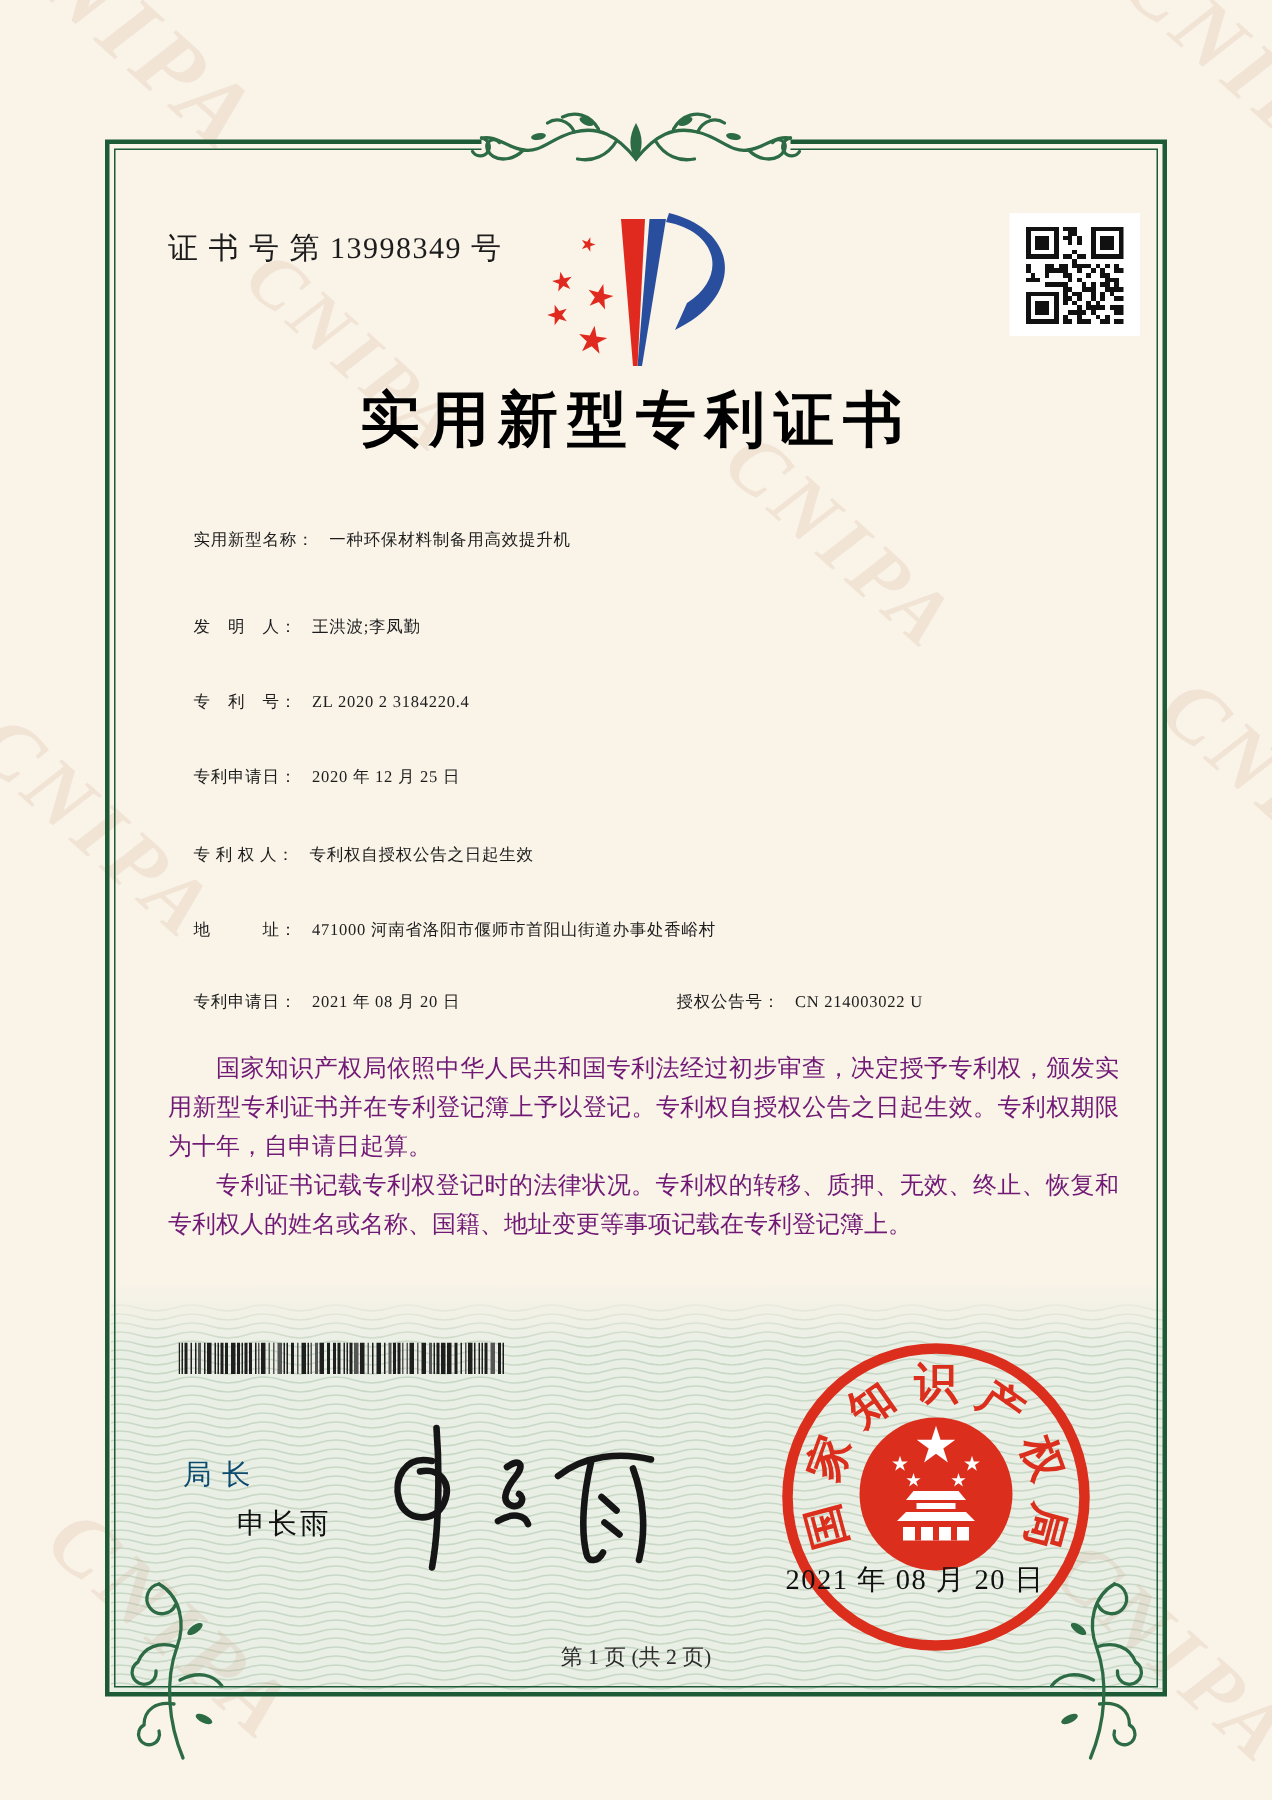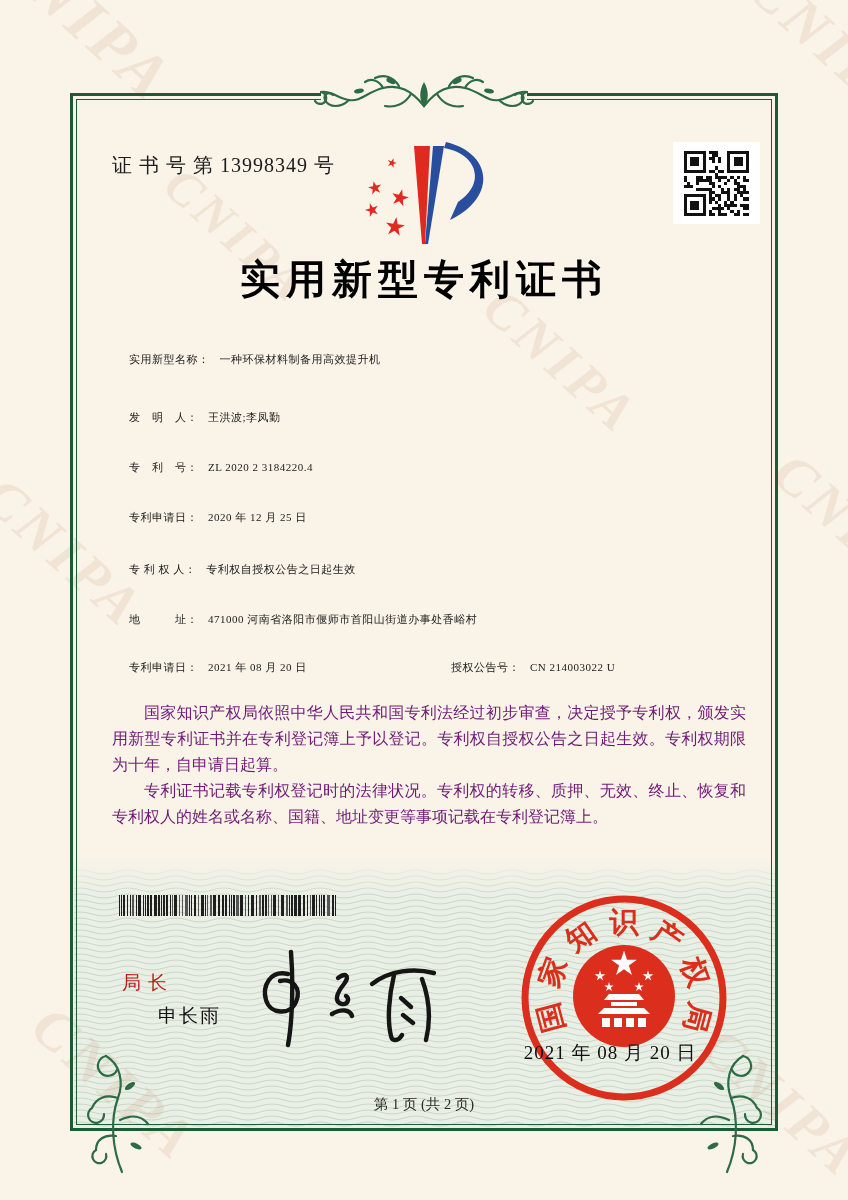--- a/index.html
+++ b/index.html
@@ -34,21 +34,21 @@
   
   .frow{position:absolute;left:129px;font-size:11px;letter-spacing:0.5px;z-index:3;white-space:nowrap;}
   .fvalue{margin-left:10px;}
   .pair2{position:absolute;left:322px;top:0;white-space:nowrap;}
   
   .bodytext{position:absolute;left:112px;top:700px;width:634px;font-size:16px;line-height:26px;
             text-align:justify;color:#701a75;z-index:3;}
   .bodytext p{margin:0;text-indent:2em;}
   
   .barcode{position:absolute;left:119px;top:895px;z-index:3;}
-  .officer-title{position:absolute;left:122px;top:970px;font-size:19px;letter-spacing:7px;color:#b91c1c;z-index:5;}
+  .officer-title{position:absolute;left:122px;top:970px;font-size:19px;letter-spacing:7px;color:#0c4a6e;z-index:5;}
   .officer-name{position:absolute;left:122px;top:1003px;font-size:19px;letter-spacing:2px;color:#111;z-index:5;margin-left:36px;}
   .signature{position:absolute;left:252px;top:948px;z-index:5;}
   .seal{position:absolute;left:508px;top:892px;z-index:5;}
   .seal text{font-family:"Liberation Serif","DejaVu Serif",serif;font-weight:bold;font-size:29px;}
   .seal-date{position:absolute;left:520px;top:1040px;width:180px;text-align:center;font-size:19px;
              letter-spacing:1px;color:#101010;z-index:6;}
   .pageno{position:absolute;left:0;right:0;top:1095px;text-align:center;font-size:14.5px;color:#2b2b2b;z-index:5;}
   .contnote{position:absolute;left:333px;top:1140px;width:182px;height:32px;background:#fffdf8;z-index:6;
             text-align:center;line-height:32px;font-size:15.5px;color:#222;}
 </style>

